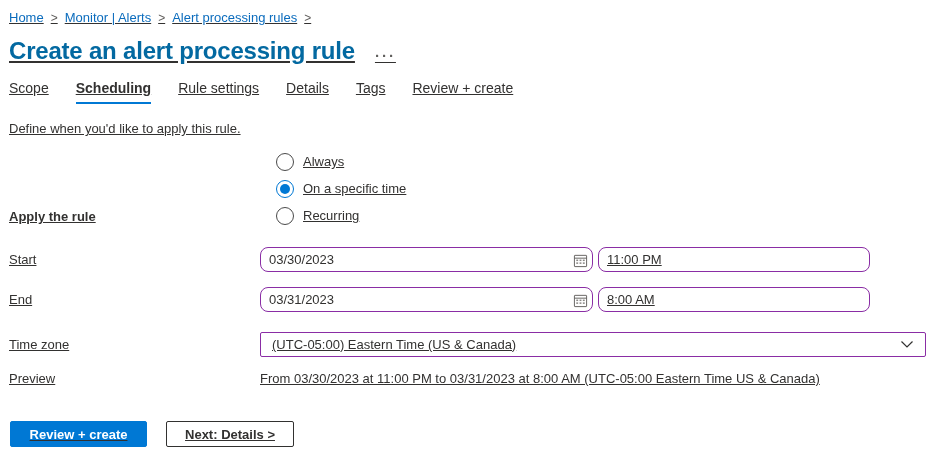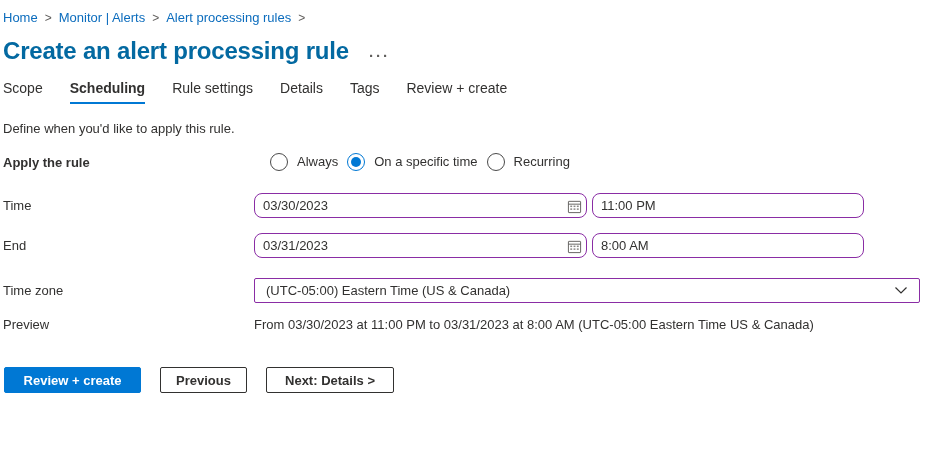--- a/index.html
+++ b/index.html
@@ -2,21 +2,21 @@
 <html><head>
 <meta charset="utf-8">
 <style>
   * { box-sizing: border-box; }
   html,body { margin:0; padding:0; background:#fff; }
   body {
     width: 943px; height: 456px; overflow: hidden;
     font-family: "Liberation Sans", sans-serif;
     font-size: 13px; color: #323130;
   }
-  .page { padding: 10px 13px 0 3px; }
+  .page { padding: 10px 13px 0 9px; text-decoration: underline; }
 
   
   .breadcrumb { display:flex; align-items:center; line-height:16px; }
   .crumb { color:#0b6cbd; text-decoration:none; cursor:pointer; }
   .crumb-sep { color:#605e5c; margin:0 7px; font-size:12px; }
 
   
   .title-row { display:flex; align-items:flex-end; margin-top:10px; }
   .page-title { font-size:24px; font-weight:700; line-height:30px; letter-spacing:-0.2px; color:#0369a1; }
   .more-icon { color:#605e5c; font-size:15px; font-weight:700; letter-spacing:2px; margin:0 0 2px 20px; cursor:pointer; }
@@ -28,21 +28,21 @@
 
   .description { margin-top:17px; line-height:15px; }
 
   
   .form { margin-top:17px; }
   .row { display:flex; align-items:center; }
   .row-label { width:251px; flex:none; line-height:16px; }
   .row-label.bold { font-weight:700; }
   .row-apply { align-items:flex-end; margin-bottom:22px;gap:16px; }
   .row-apply .row-label { padding-top:2px; }
-  .radio-group { display:flex; gap:9px; }
+  .radio-group { display:flex; flex-direction:column; gap:9px; }
   .radio-row { display:flex; align-items:center; gap:9px; cursor:pointer; }
   .radio { width:18px; height:18px; border:1px solid #4a4a4a; border-radius:50%; background:#fff;
            display:flex; align-items:center; justify-content:center; flex:none; }
   .radio.selected { border-color:#0078d4; }
   .radio.selected::after { content:""; width:10px; height:10px; border-radius:50%; background:#0078d4; }
   .radio-label { line-height:16px; }
 
   .row-start { margin-bottom:15px; }
   .row-end { margin-bottom:20px; }
   .row-tz { margin-bottom:14px; }
@@ -122,21 +122,21 @@
           <span class="radio-label">On a specific time</span>
         </div>
         <div class="radio-row">
           <span class="radio"></span>
           <span class="radio-label">Recurring</span>
         </div>
       </div>
     </div>
 
     <div class="row row-start">
-      <div class="row-label">Time</div>
+      <div class="row-label">Start</div>
       <div class="date-wrap">
         <input class="input" type="text" value="03/30/2023" style="">
         <span class="calendar-btn">
           <svg width="15" height="15" viewBox="0 0 16 16">
             <rect x="1.5" y="2.5" width="13" height="12" rx="0.5" fill="none" stroke="#605e5c" stroke-width="1"></rect>
             <line x1="1.5" y1="5.5" x2="14.5" y2="5.5" stroke="#605e5c" stroke-width="1"></line>
             <g fill="#8a8886">
               <rect x="3.5" y="7" width="2" height="1.6"></rect>
                 <rect x="7" y="7" width="2" height="1.6"></rect>
                 <rect x="10.5" y="7" width="2" height="1.6"></rect>
@@ -186,17 +186,16 @@
 
     <div class="row row-preview">
       <div class="row-label">Preview</div>
       <div class="preview-text">From 03/30/2023 at 11:00 PM to 03/31/2023 at 8:00 AM (UTC-05:00 Eastern Time US &amp; Canada)</div>
     </div>
 
   </div>
 
   <div class="footer">
     <button class="btn btn-primary">Review + create</button>
-    <button class="btn btn-secondary btn-previous">Previous</button>
     <button class="btn btn-secondary btn-next">Next: Details &gt;</button>
   </div>
 
 </div>
 
 </body></html>

